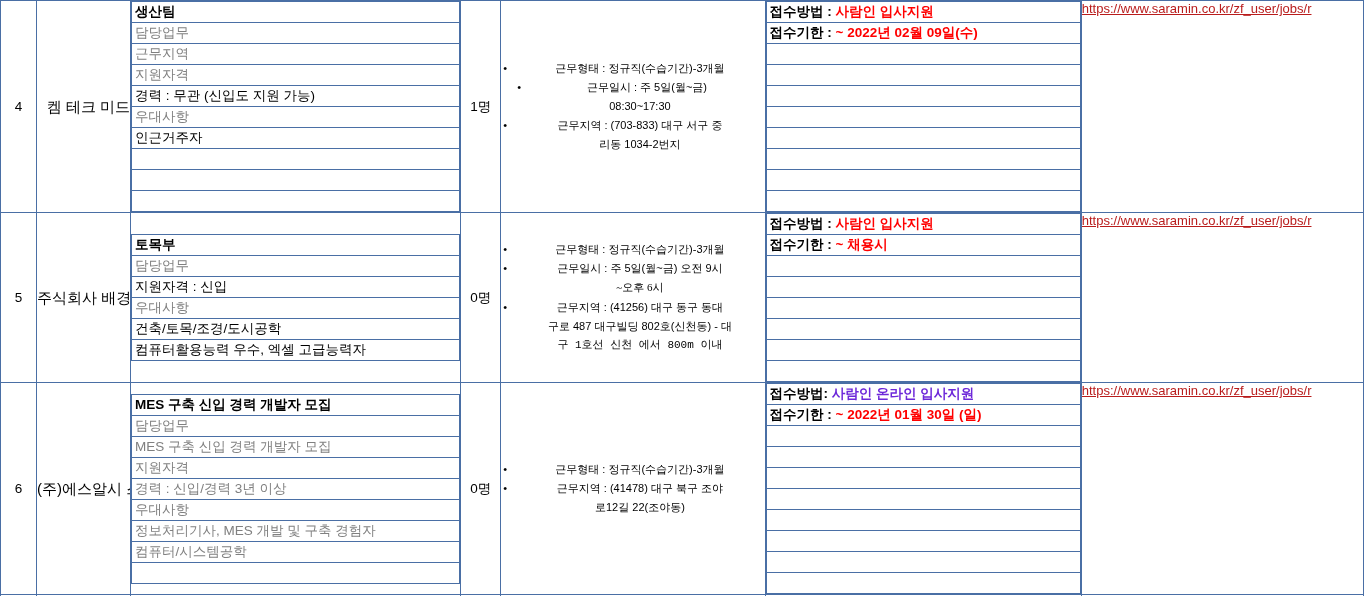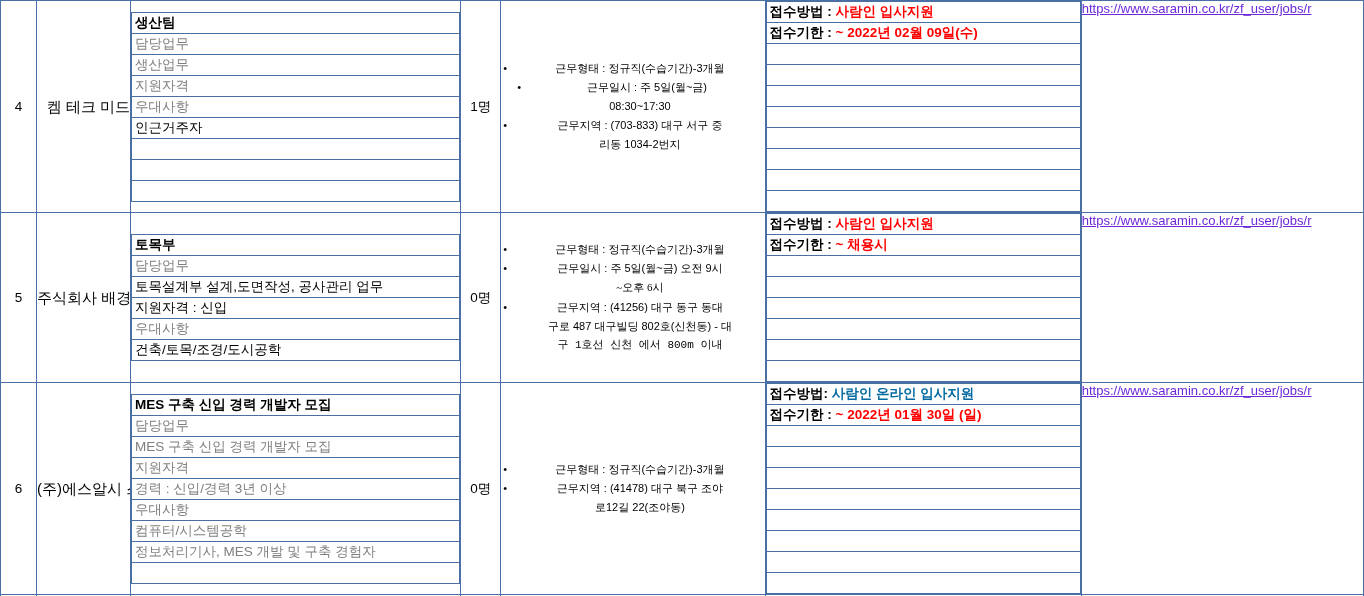--- a/index.html
+++ b/index.html
@@ -52,21 +52,21 @@
     text-align: center;
     font-size: 13.5px;
   }
   td.work {
     white-space: normal;
     padding: 4px 6px;
     line-height: 1.55;
     font-size: 11px;
   }
   td.link {
-    color: #6d28d9;
+    color: #b91c1c;
     text-decoration: underline;
     font-size: 13px;
     padding-left: 2px;
     white-space: nowrap;
   }
   
   table.detail {
     border-collapse: collapse;
     table-layout: fixed;
     width: 100%;
@@ -155,24 +155,27 @@
         <td>
           <table class="detail">
             <tbody>
               <tr>
                 <td class="hdr">생산팀</td>
               </tr>
               <tr>
                 <td class="gray">담당업무</td>
               </tr>
               <tr>
-                <td class="gray">생산업무</td>
+                <td class="gray">근무지역</td>
               </tr>
               <tr>
                 <td class="gray">지원자격</td>
+              </tr>
+              <tr>
+                <td class="">경력 : 무관 (신입도 지원 가능)</td>
               </tr>
               <tr>
                 <td class="gray">우대사항</td>
               </tr>
               <tr>
                 <td class="">인근거주자</td>
               </tr>
               <tr>
                 <td class="empty"></td>
               </tr>
@@ -239,30 +242,30 @@
         <td>
           <table class="detail">
             <tbody>
               <tr>
                 <td class="hdr">토목부</td>
               </tr>
               <tr>
                 <td class="gray">담당업무</td>
               </tr>
               <tr>
-                <td class="">토목설계부 설계,도면작성, 공사관리 업무</td>
-              </tr>
-              <tr>
                 <td class="">지원자격 : 신입</td>
               </tr>
               <tr>
                 <td class="gray">우대사항</td>
               </tr>
               <tr>
                 <td class="">건축/토목/조경/도시공학</td>
+              </tr>
+              <tr>
+                <td class="">컴퓨터활용능력 우수, 엑셀 고급능력자</td>
               </tr>
             </tbody>
           </table>
         </td>
         <td class="count">0명</td>
         <td class="work">
           <ul class="bullets">
             <li>근무형태 : 정규직(수습기간)-3개월</li>
             <li>근무일시 : 주 5일(월~금) 오전 9시</li>
             <li class="cont" style="padding-left: 14px; list-style: none; position: static; font-family: Liberation Serif, serif; --no-bullet: 1;">~오후 6시</li>
@@ -321,44 +324,44 @@
               <tr>
                 <td class="gray">지원자격</td>
               </tr>
               <tr>
                 <td class="gray">경력 : 신입/경력 3년 이상</td>
               </tr>
               <tr>
                 <td class="gray">우대사항</td>
               </tr>
               <tr>
+                <td class="gray">정보처리기사, MES 개발 및 구축 경험자</td>
+              </tr>
+              <tr>
                 <td class="gray">컴퓨터/시스템공학</td>
-              </tr>
-              <tr>
-                <td class="gray">정보처리기사, MES 개발 및 구축 경험자</td>
               </tr>
               <tr>
                 <td class="empty"></td>
               </tr>
             </tbody>
           </table>
         </td>
         <td class="count">0명</td>
         <td class="work">
           <ul class="bullets">
             <li>근무형태 : 정규직(수습기간)-3개월</li>
             <li>근무지역 : (41478) 대구 북구 조야</li>
             <li class="cont" style="padding-left: 14px; list-style: none; text-align: center; position: static; --no-bullet: 1;">로12길 22(조야동)</li>
           </ul>
         </td>
         <td>
           <table class="apply">
             <tbody>
               <tr>
-                <td><span>접수방법: </span><span class="red" style="color: #0369a1;">사람인 온라인 입사지원</span></td>
+                <td><span>접수방법: </span><span class="red" style="color: #6d28d9;">사람인 온라인 입사지원</span></td>
               </tr>
               <tr>
                 <td><span>접수기한 : </span><span class="red" style="color: rgb(255, 0, 0);">~ 2022년 01월 30일 (일)</span></td>
               </tr>
               <tr>
                 <td class="blank">&nbsp;</td>
               </tr>
               <tr>
                 <td class="blank">&nbsp;</td>
               </tr>

